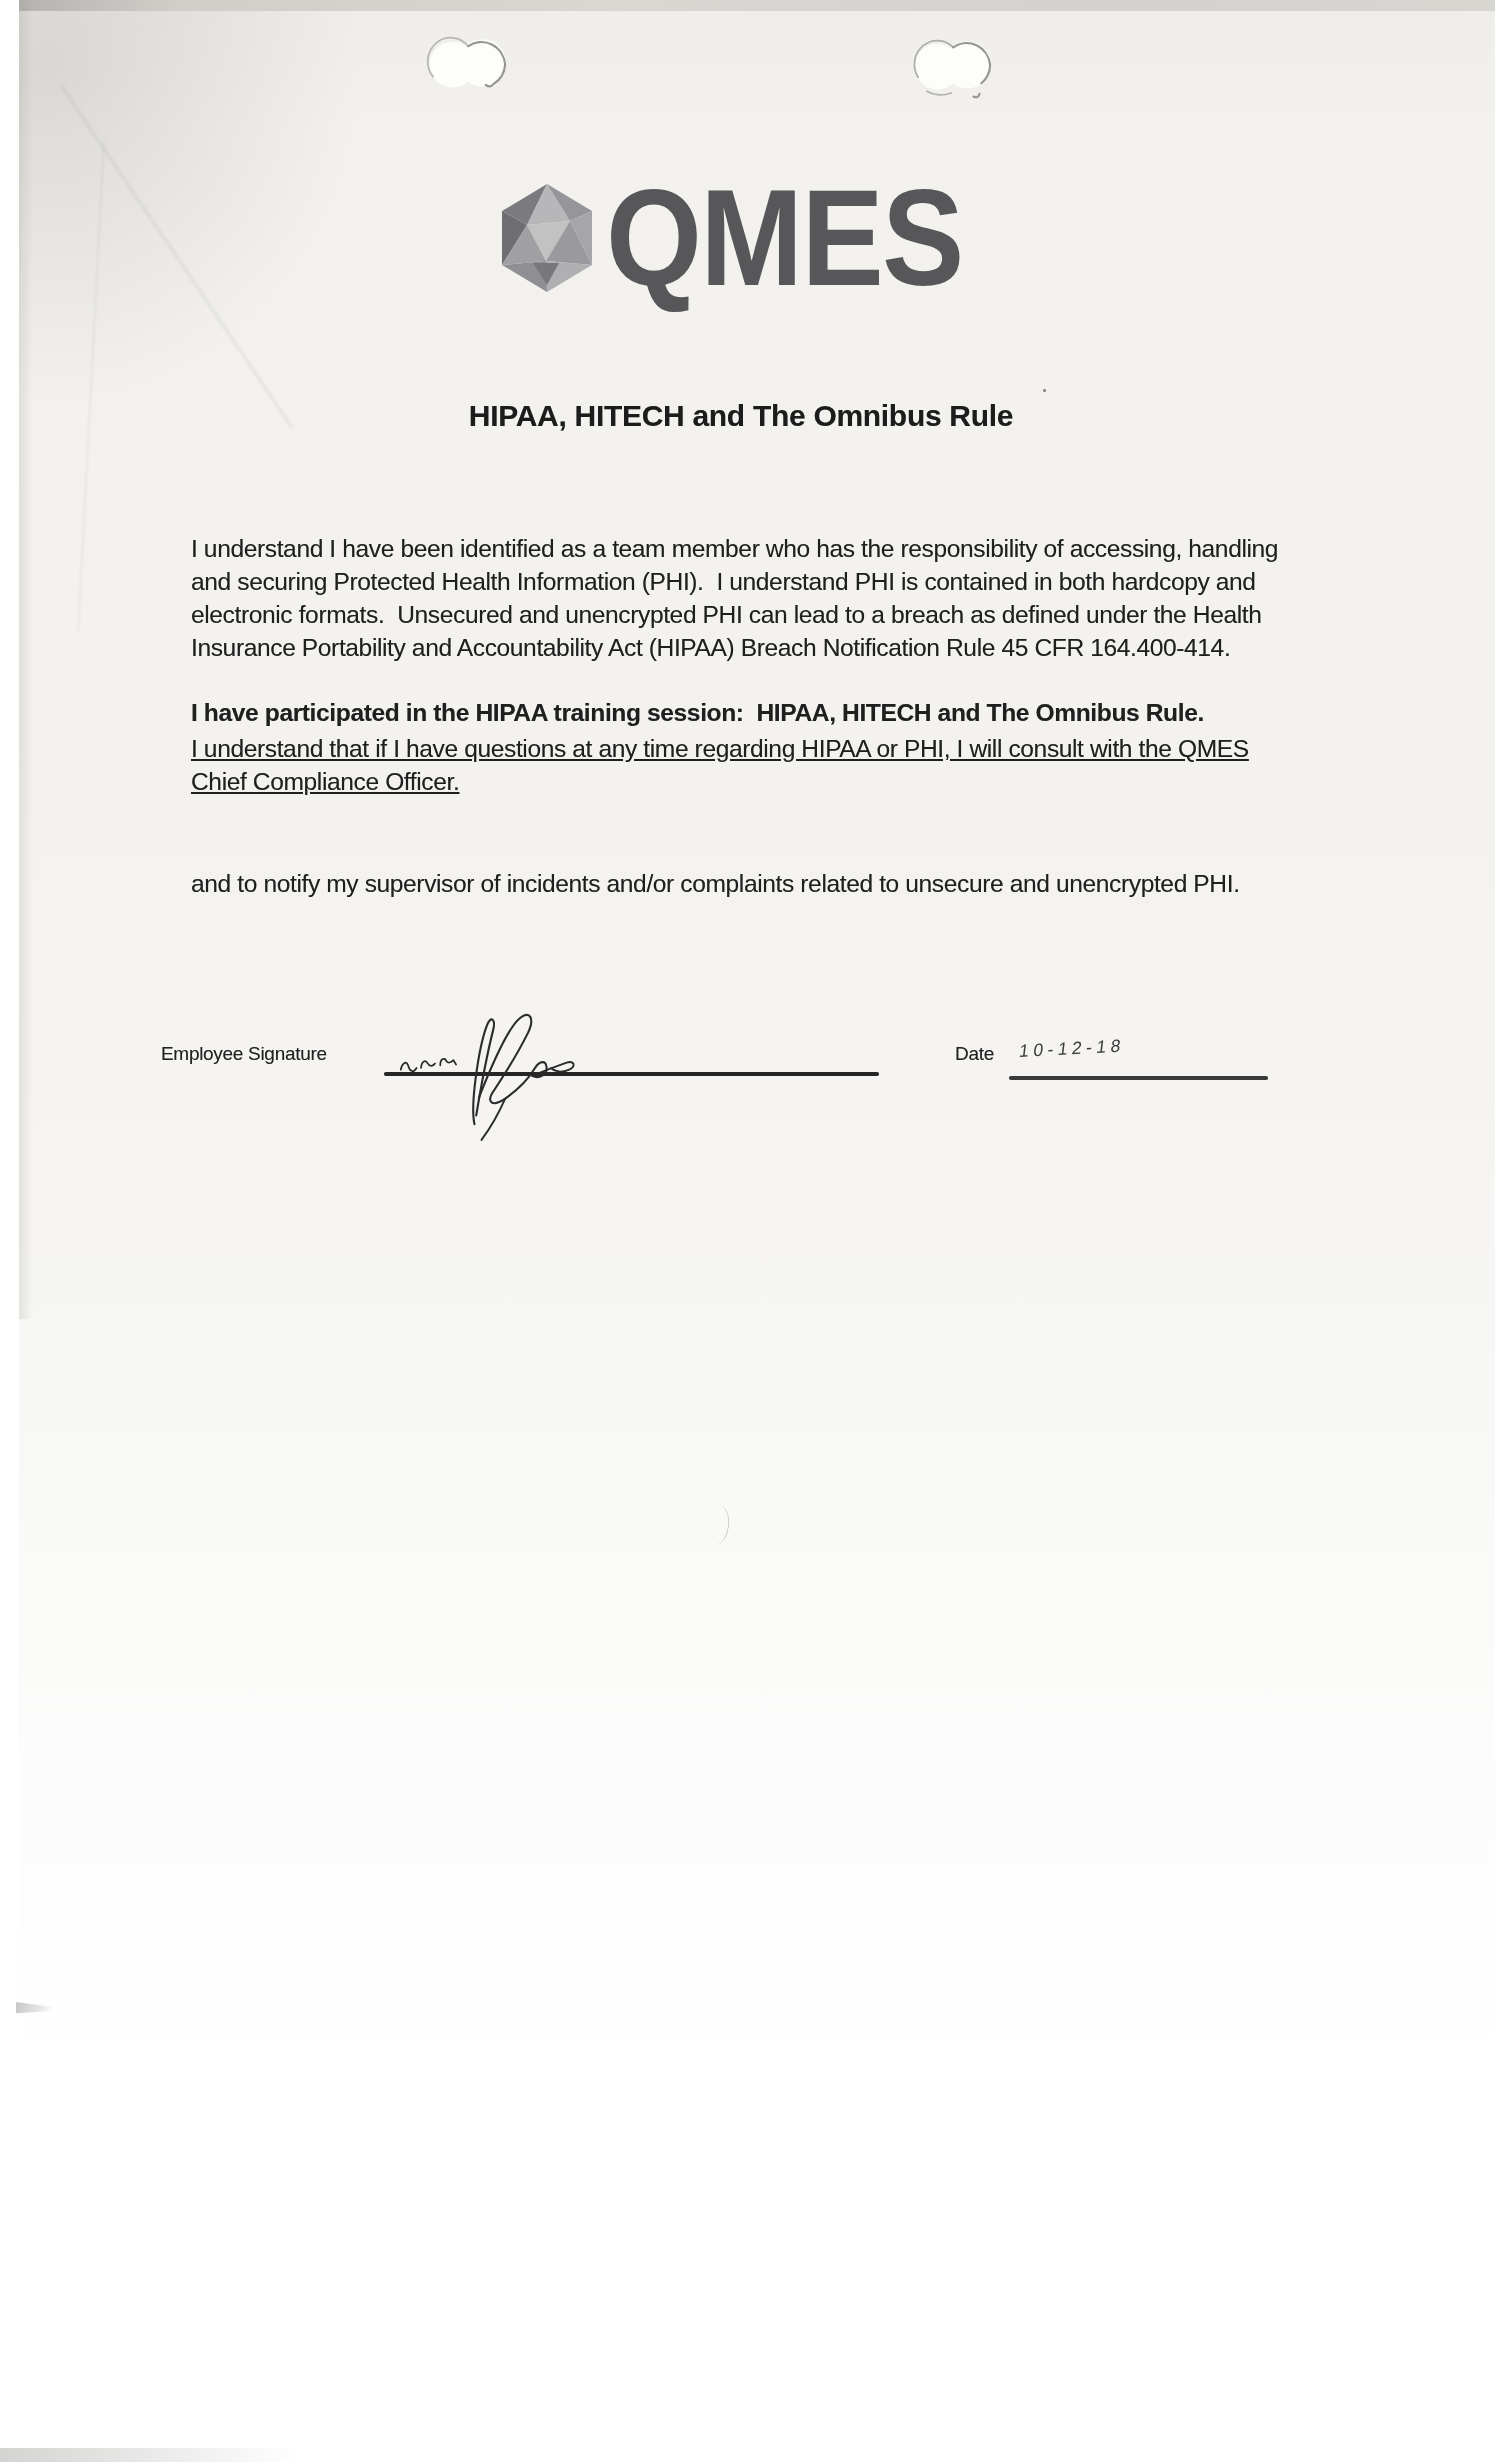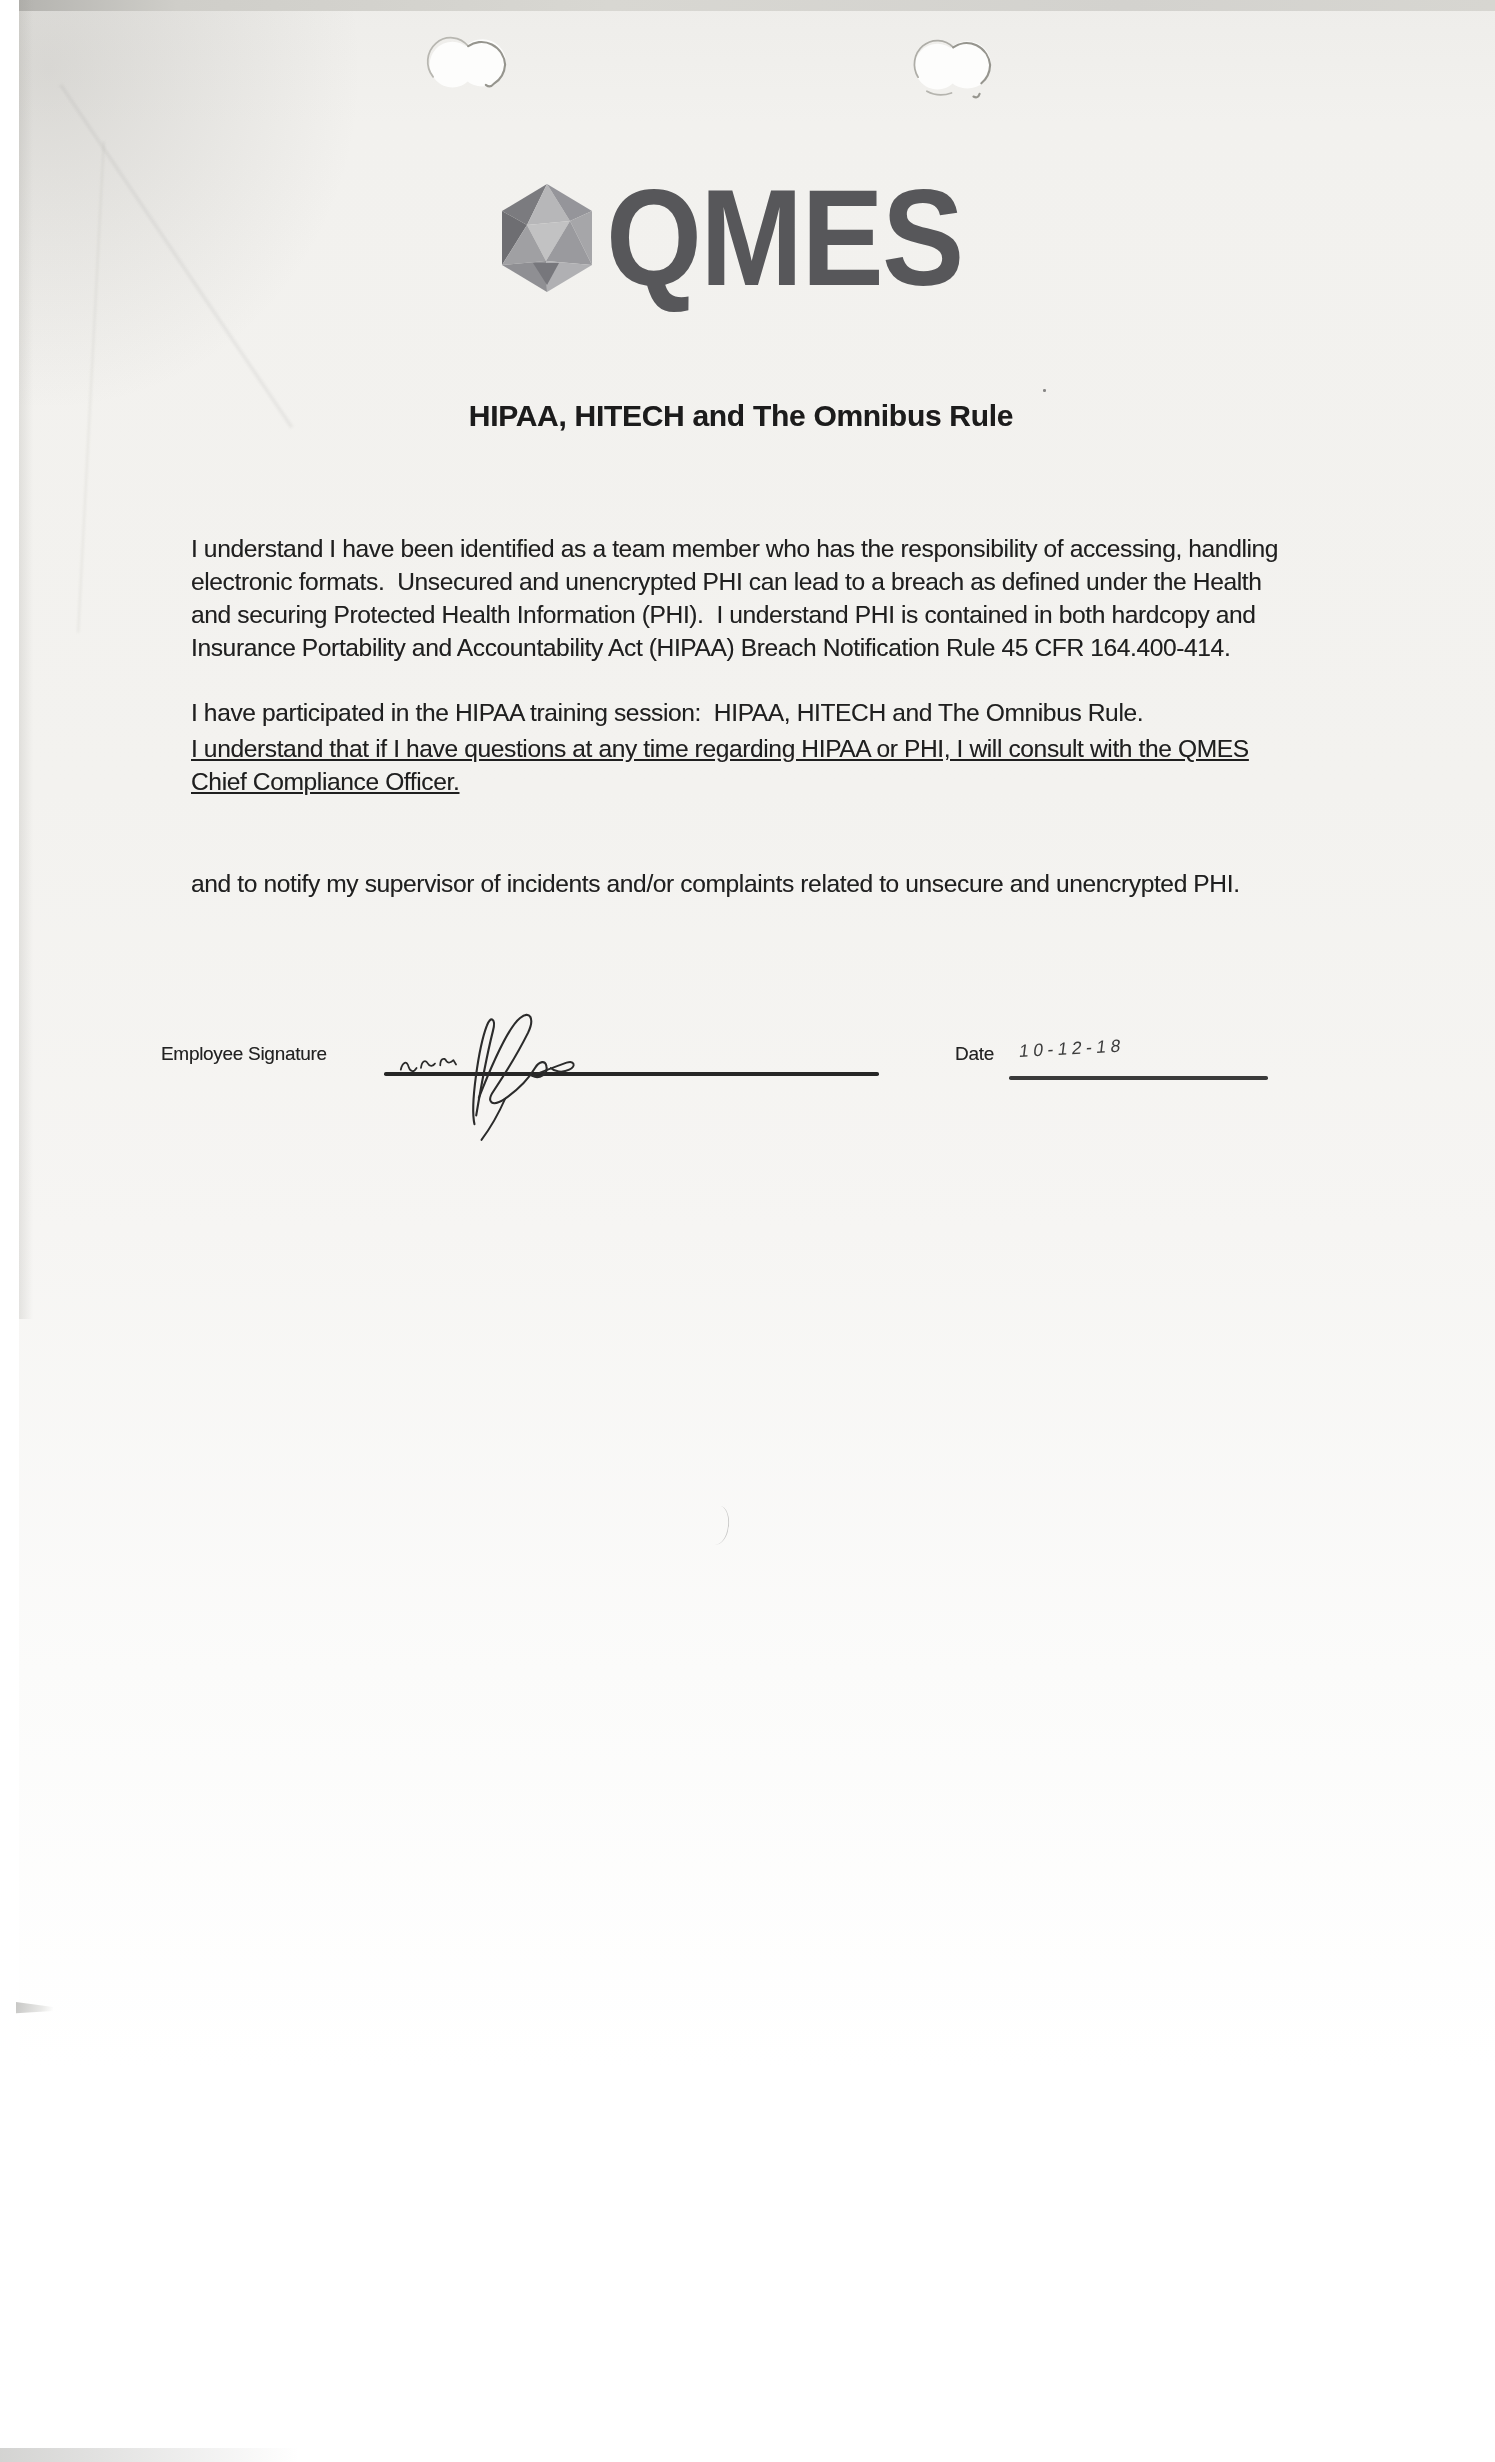--- a/index.html
+++ b/index.html
@@ -43,21 +43,21 @@
     letter-spacing:-1.8px;color:#57575a;transform:scaleX(.9);transform-origin:left center;
     white-space:pre;}
 
   
   .doc-title{position:absolute;left:0;top:396px;width:1482px;margin:0;text-align:center;
     font-size:30px;line-height:39px;font-weight:700;letter-spacing:-0.3px;color:#1c1c1c;
     text-shadow:0 0 0.5px rgba(30,30,30,.4);}
   .para{position:absolute;left:163px;font-size:24.6px;line-height:33px;letter-spacing:-0.4px;
     color:#1f1f1f;text-shadow:0 0 0.5px rgba(30,30,30,.35);margin-left:28px;}
   .para .tline{white-space:pre;}
-  .p1{top:532px;} .p2{top:696px;} .p3{top:732px;text-decoration:underline;} .p4{top:867px;}
+  .p1{top:532px;} .p2{top:696px;font-weight:bold;} .p3{top:732px;text-decoration:underline;} .p4{top:867px;}
 
   
   .sig-label{position:absolute;left:161px;top:1043px;font-size:19px;letter-spacing:-0.3px;
     color:#222;text-shadow:0 0 0.5px rgba(30,30,30,.35);white-space:pre;}
   .date-label{position:absolute;left:955px;top:1043px;font-size:19px;letter-spacing:-0.3px;
     color:#222;text-shadow:0 0 0.5px rgba(30,30,30,.35);white-space:pre;}
   .sig-line{position:absolute;left:384px;top:1072px;width:495px;height:3.5px;background:#262626;border-radius:1.8px;}
   .date-line{position:absolute;left:1009px;top:1076px;width:259px;height:3.5px;background:#3a3a3a;border-radius:1.8px;}
   .date-value{position:absolute;left:1018px;top:1041px;font-size:17.6px;color:#3c3c3c;
     letter-spacing:4.4px;white-space:pre;transform:rotate(-3deg) skewX(-10deg);transform-origin:left bottom;}
@@ -109,22 +109,22 @@
       <polygon points="49,80 95,84 50,111" fill="#b0b0b3"></polygon>
       <polygon points="36,82 62,82 50,104" fill="#77777c"></polygon>
     </svg>
     <span class="wordmark">QMES</span>
   </div>
 
   <h1 class="doc-title">HIPAA, HITECH and The Omnibus Rule</h1>
 
   <div class="para p1">
     <div class="tline">I understand I have been identified as a team member who has the responsibility of accessing, handling</div>
+    <div class="tline">and securing Protected Health Information (PHI).  I understand PHI is contained in both hardcopy and</div>
     <div class="tline">electronic formats.  Unsecured and unencrypted PHI can lead to a breach as defined under the Health</div>
-    <div class="tline">and securing Protected Health Information (PHI).  I understand PHI is contained in both hardcopy and</div>
     <div class="tline">Insurance Portability and Accountability Act (HIPAA) Breach Notification Rule 45 CFR 164.400-414.</div>
   </div>
   <div class="para p2">
     <div class="tline">I have participated in the HIPAA training session:  HIPAA, HITECH and The Omnibus Rule.</div>
   </div>
   <div class="para p3">
     <div class="tline">I understand that if I have questions at any time regarding HIPAA or PHI, I will consult with the QMES</div>
     <div class="tline">Chief Compliance Officer.</div>
   </div>
   <div class="para p4">

